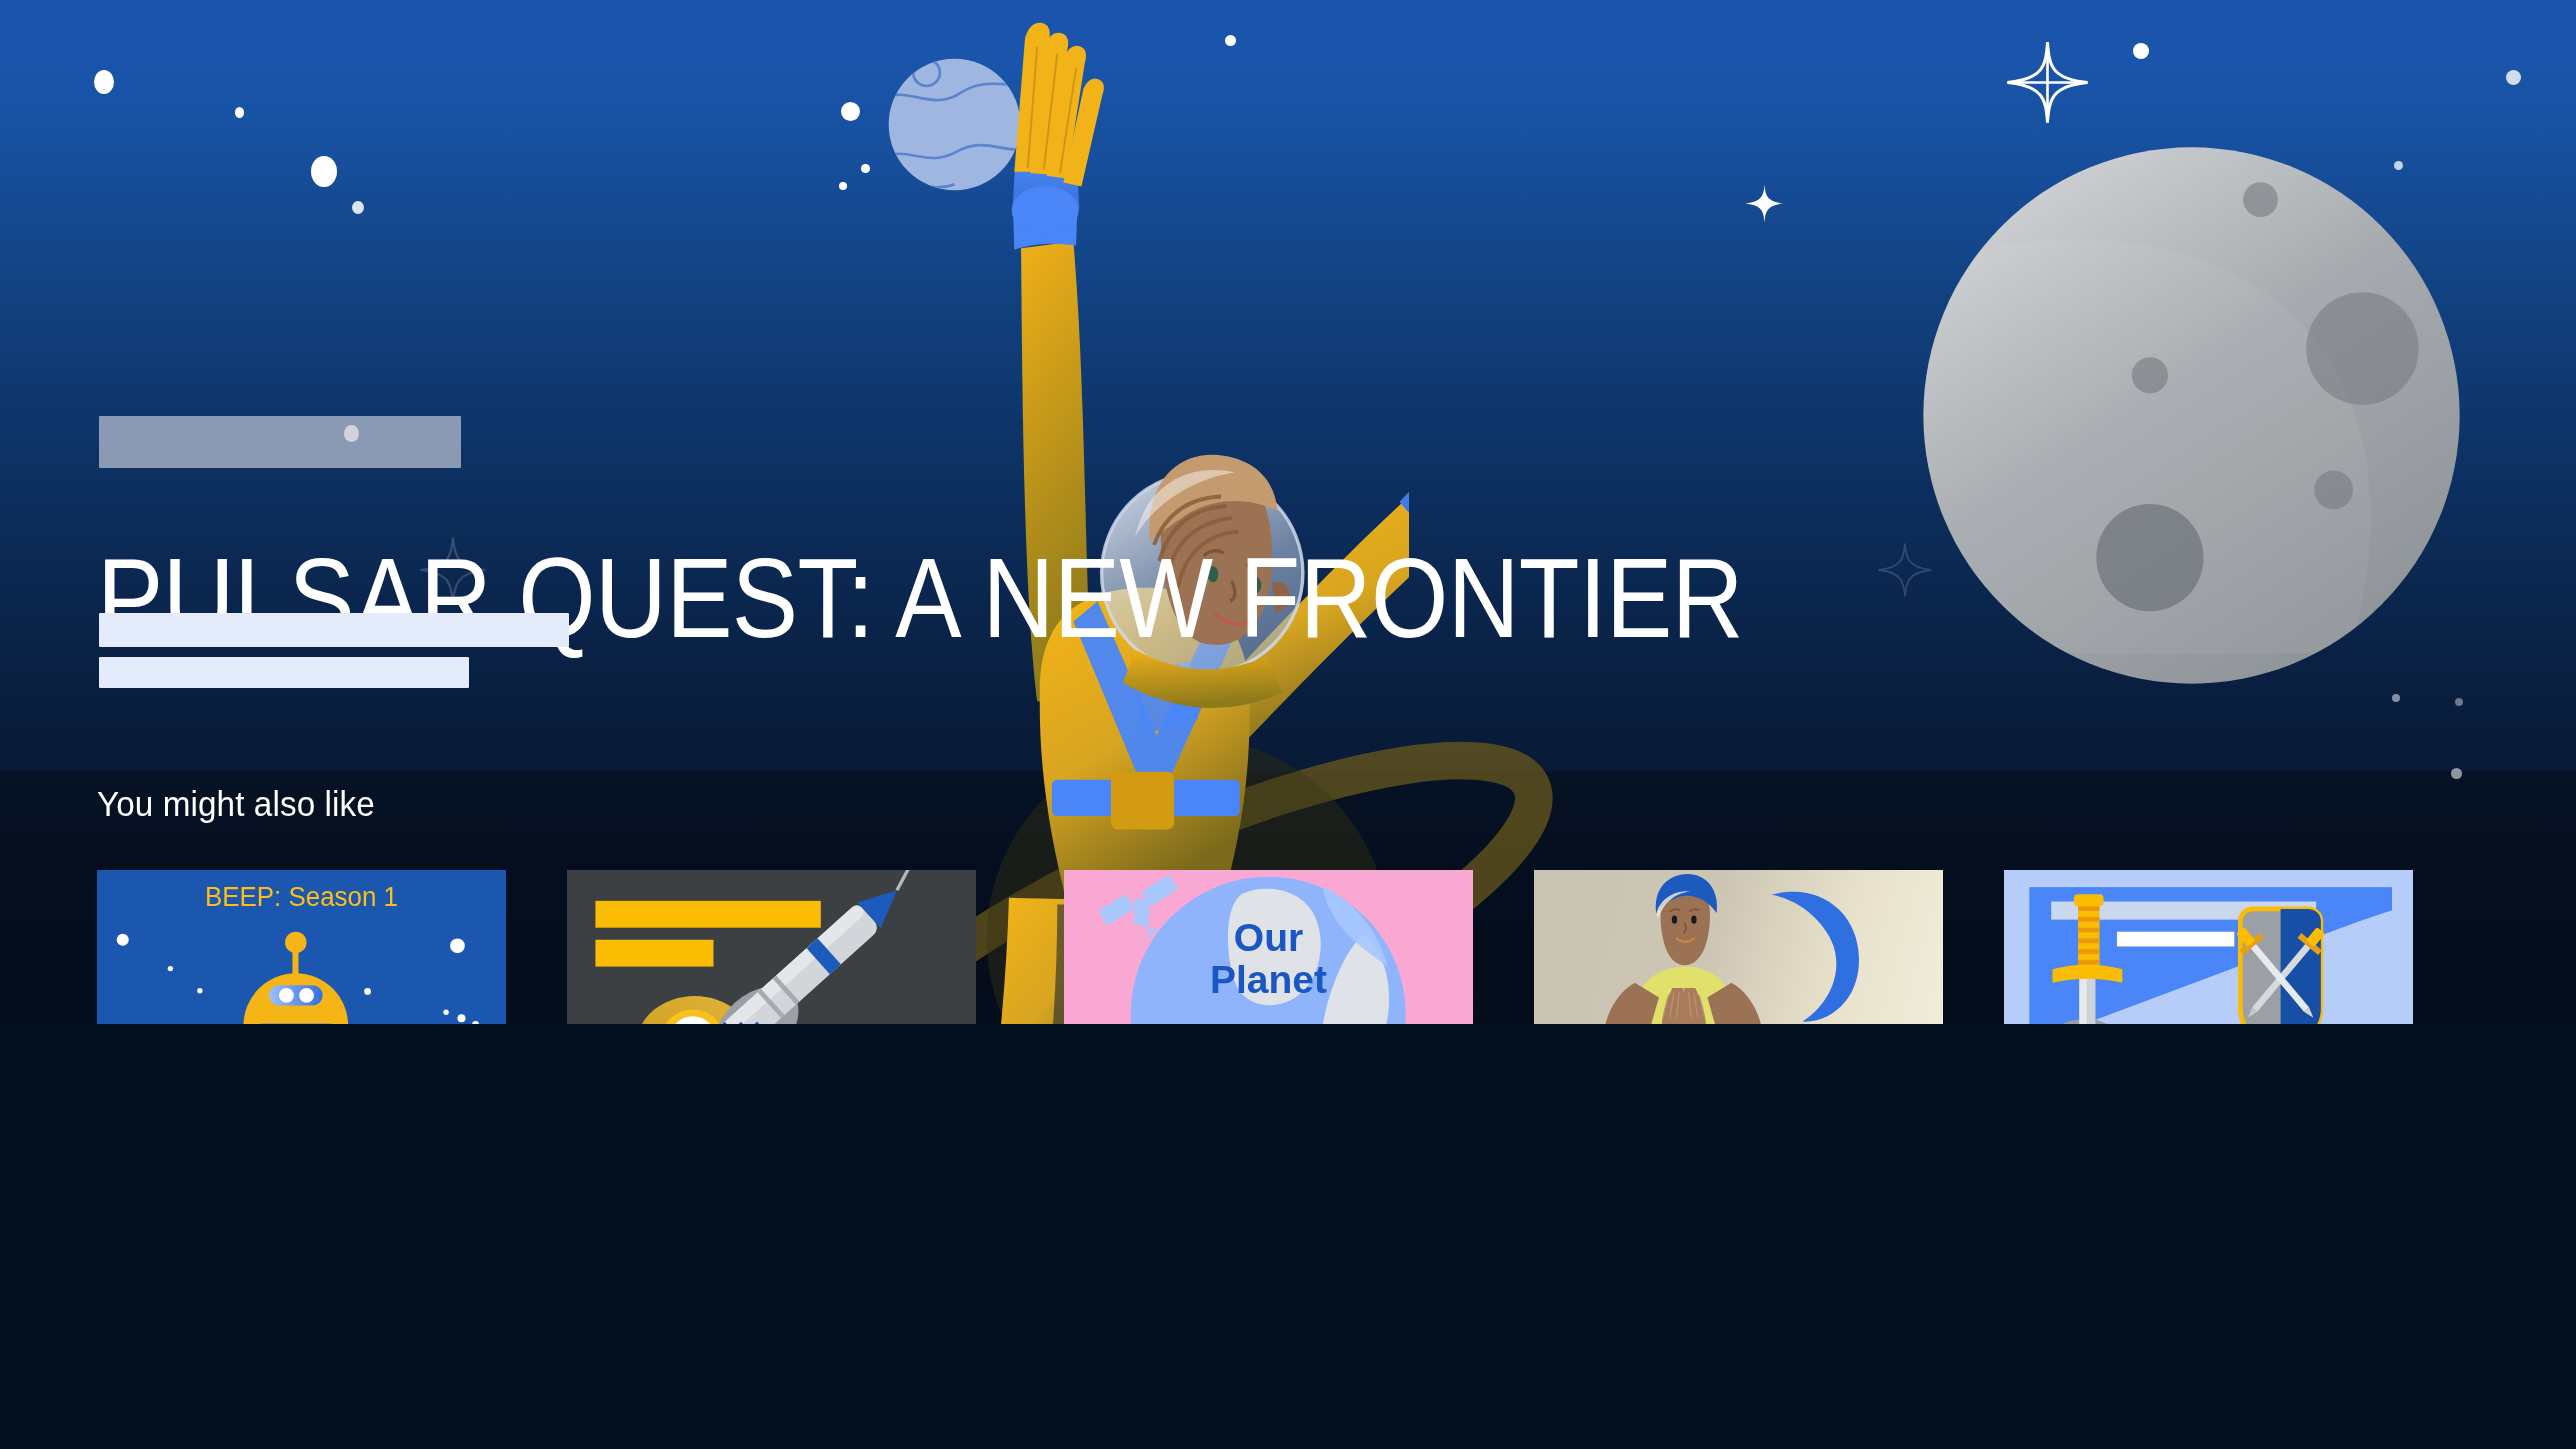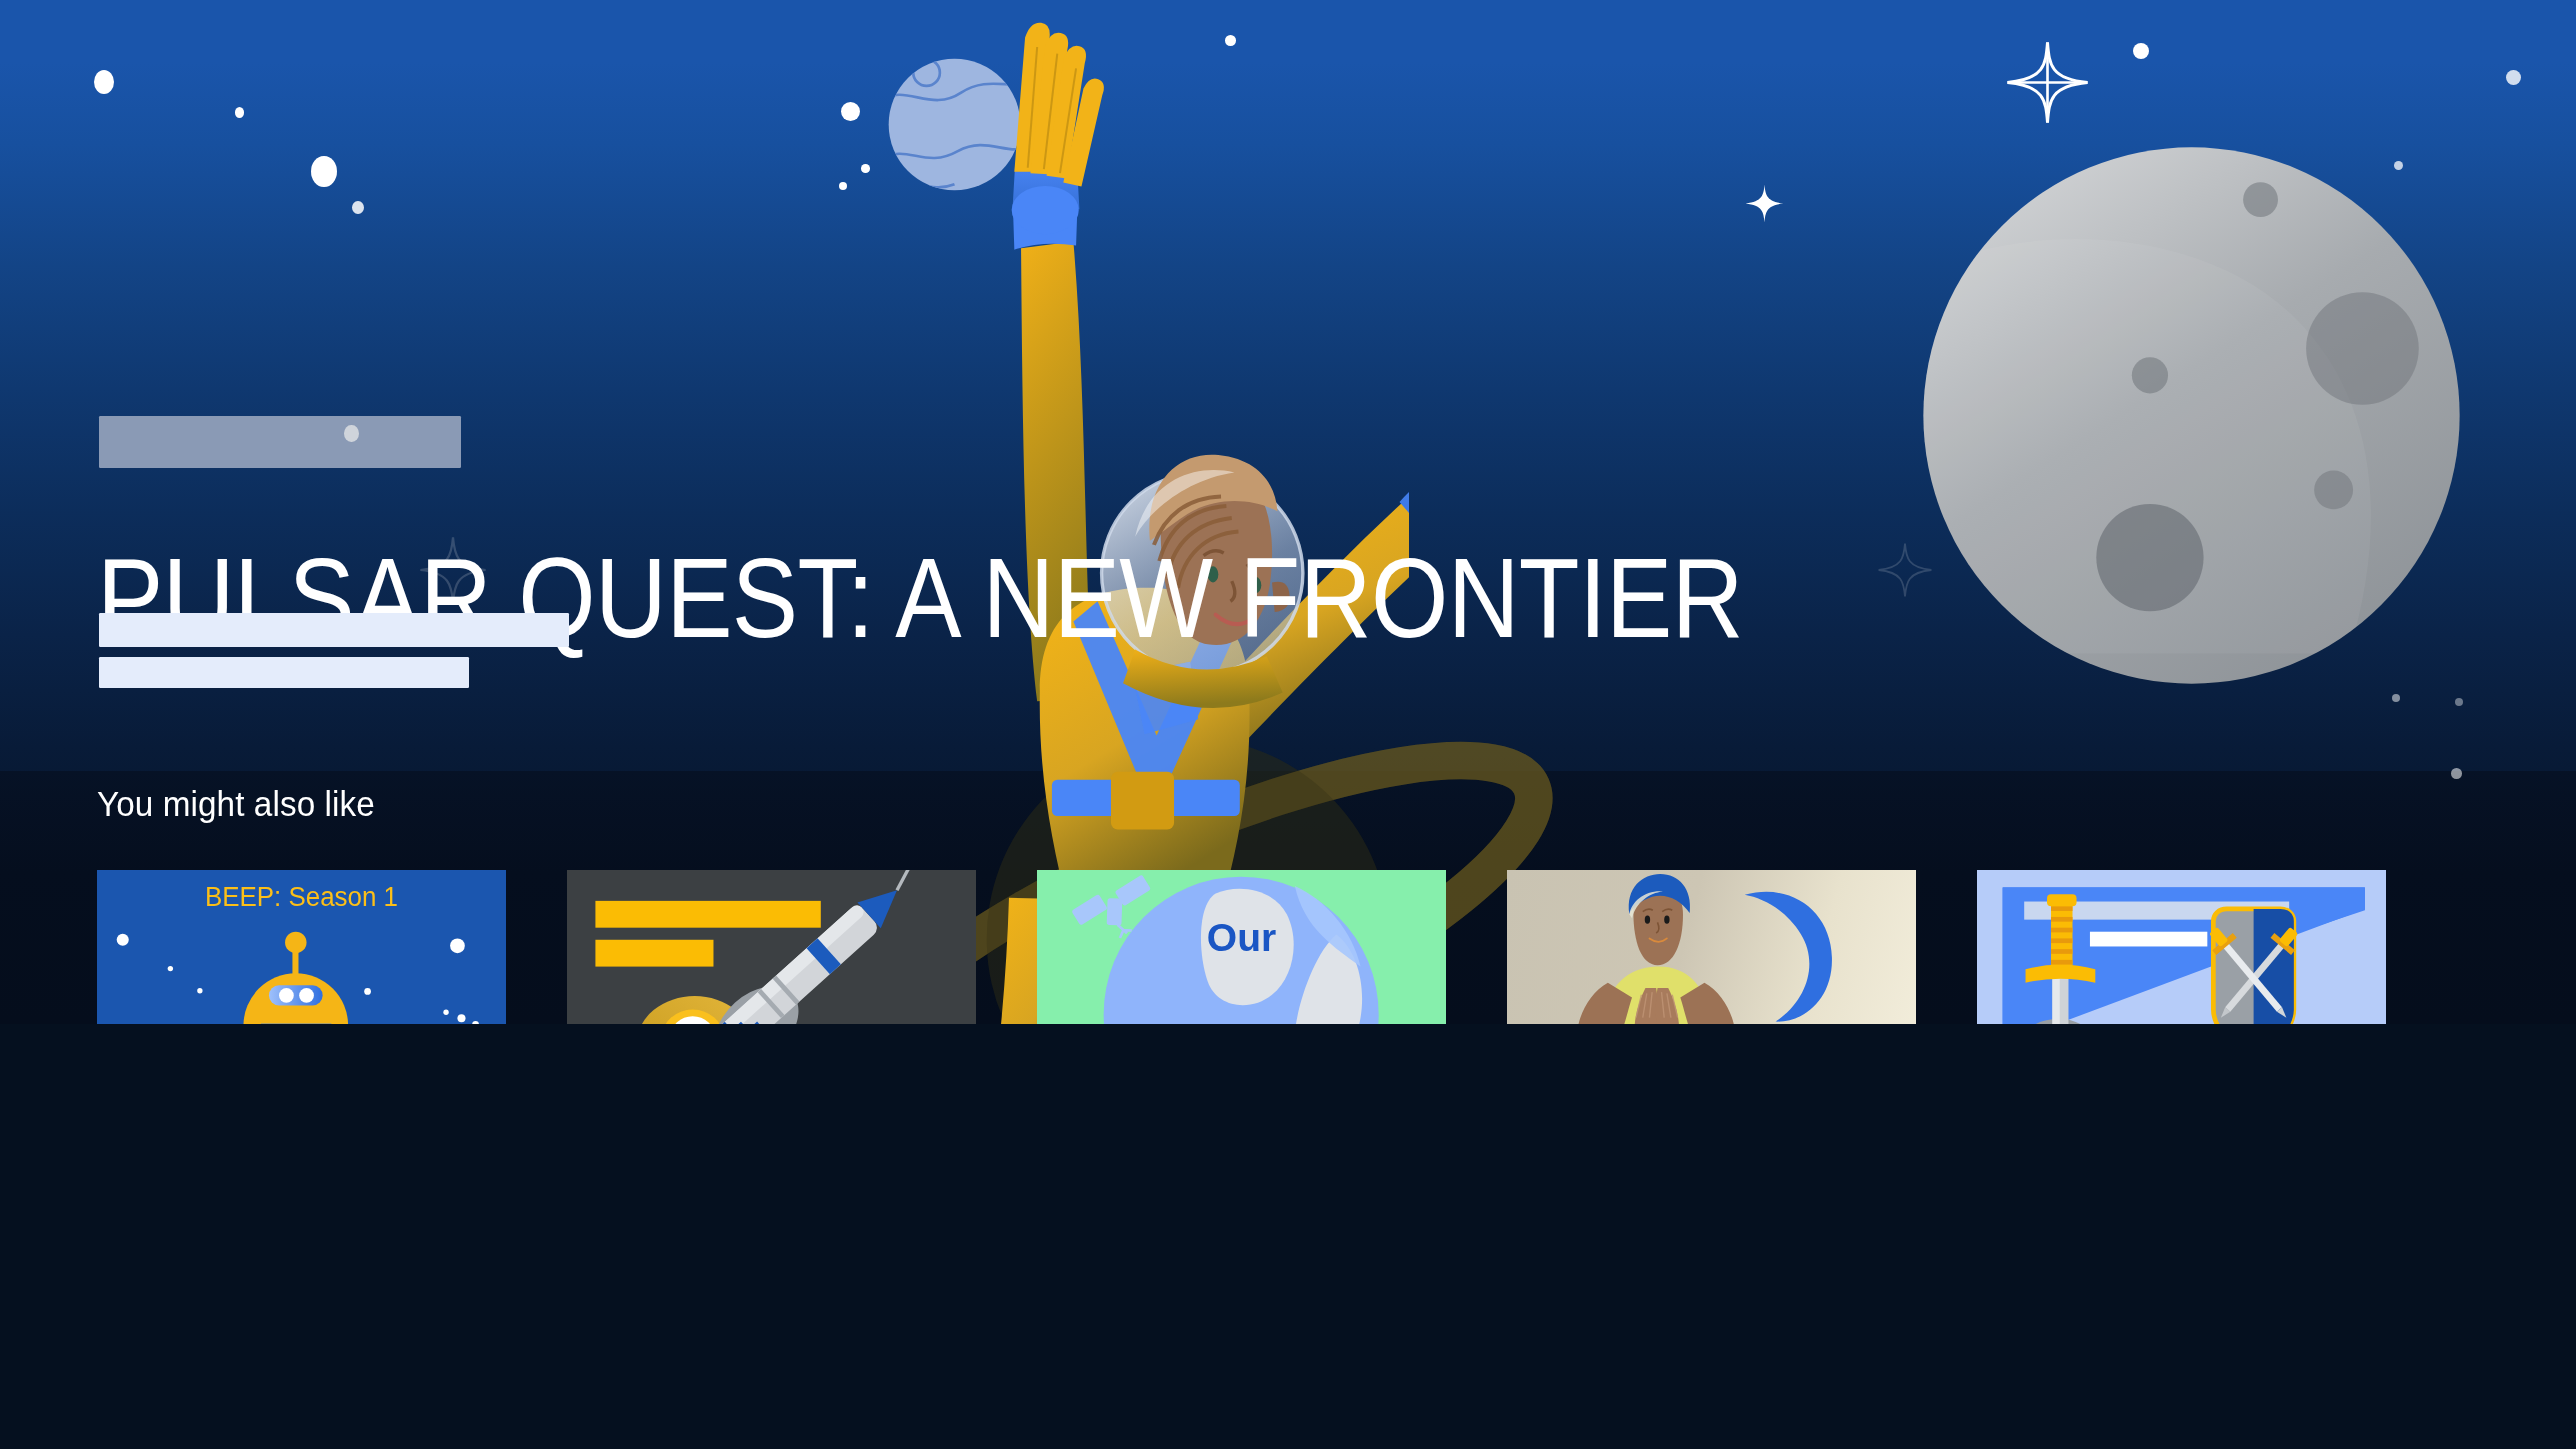--- a/index.html
+++ b/index.html
@@ -71,21 +71,21 @@
   
   .c-robot{background:#1b56af;}
   .c-robot .title{
     position:absolute;top:12px;left:0;right:0;text-align:center;
     color:#fcbf18;font-size:27px;font-weight:400;
     transform:scaleX(0.96);
   }
   
   .c-rocket{background:#3c4043;}
   
-  .c-planet{background:#86efac;}
+  .c-planet{background:#f9a8d4;margin-left:27px;}
   .c-planet .title{
     position:absolute;left:0;right:0;top:47px;text-align:center;
     color:#1a56c4;font-size:39px;font-weight:700;line-height:1.08;
   }
   
   .c-med{background:linear-gradient(105deg,#c9c3b2 0%,#cdc6b4 42%,#e8e2cd 72%,#f3eedc 100%);}
   
   .c-sword{background:#b6ccf9;}
 
   
@@ -416,20 +416,21 @@
 
         <g transform="translate(62,40) rotate(-16)">
           <rect x="34" y="16" width="22" height="40" rx="4" fill="#a8c7fb" transform="rotate(18 45 36)"></rect>
           <rect x="-14" y="10" width="48" height="26" rx="4" fill="#a8c7fb" transform="rotate(-16 10 23)"></rect>
           <rect x="56" y="0" width="48" height="26" rx="4" fill="#a8c7fb" transform="rotate(-16 80 13)"></rect>
           <path d="M44 56 l 10 16 M50 66 l 12 4 M50 66 l -8 10" stroke="#a8c7fb" stroke-width="4" fill="none"></path>
         </g>
       </svg>
       <div class="title">
         <div>Our</div>
+        <div>Planet</div>
       </div>
     </div>
 
     <div class="card c-med">
       <svg class="card-inner" viewBox="0 0 609 325" width="409" height="218">
 
         <path d="M358 37 C 428 18 486 62 488 130 C 490 192 446 228 404 226
                  C 452 194 468 138 442 96 C 420 60 386 42 358 37 Z" fill="#2f6fe0" transform="translate(-4,0)"></path>
 
         <path d="M108 325 C 112 270 164 244 222 244 C 280 244 328 272 330 325 Z" fill="#cfcd53"></path>

